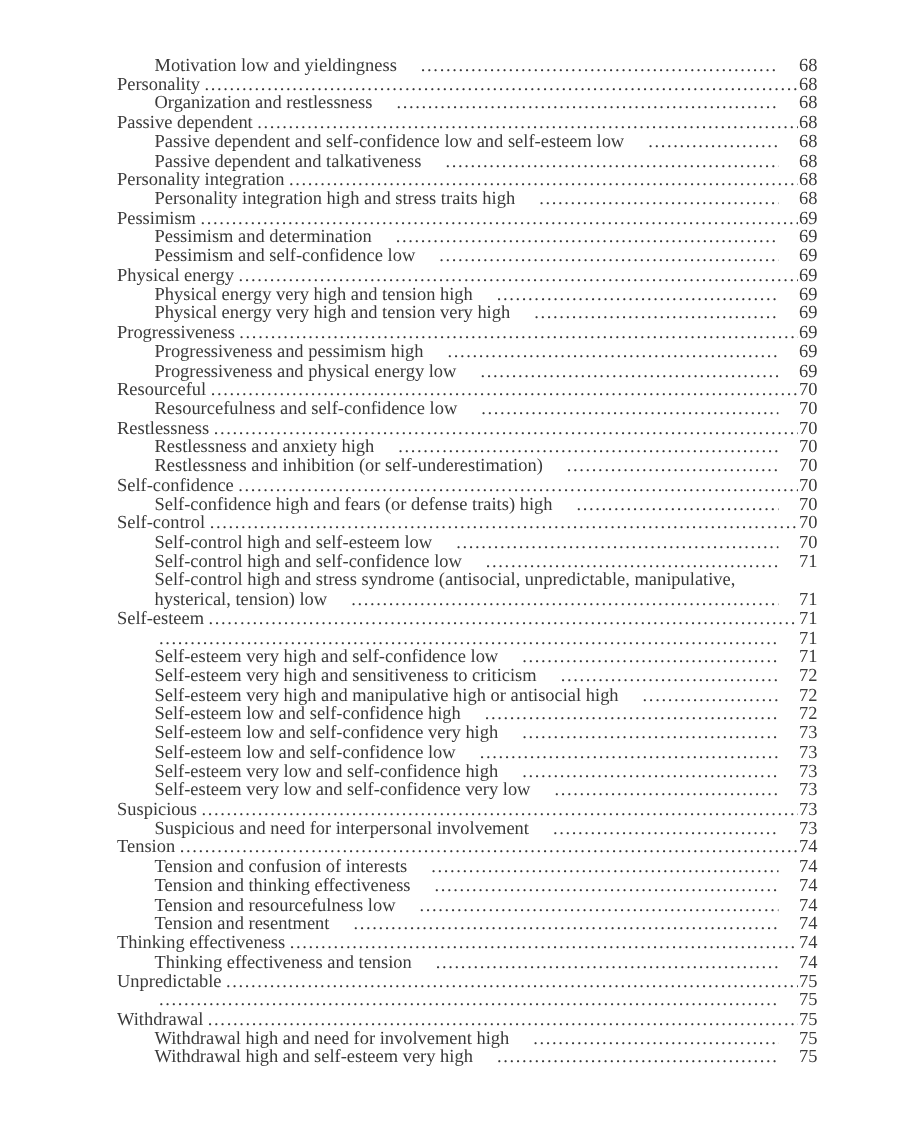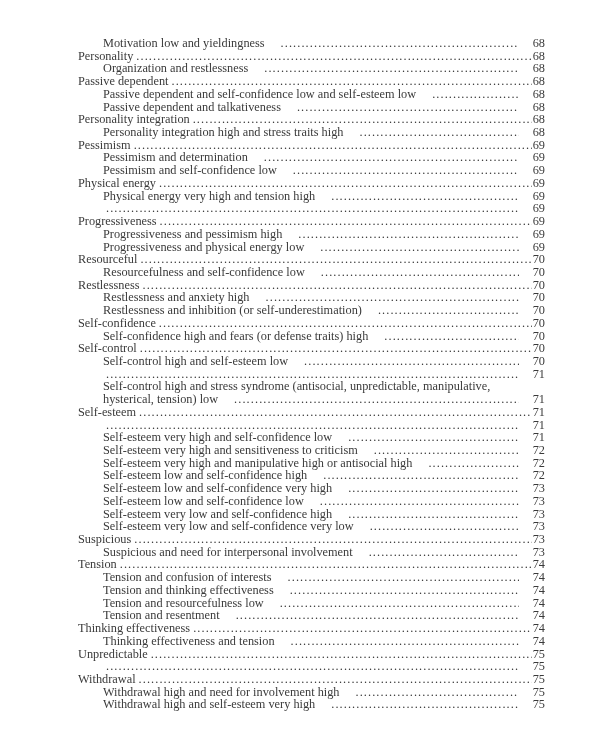--- a/index.html
+++ b/index.html
@@ -117,20 +117,21 @@
         <span class="t">Physical energy</span>
         <span class="dots"></span>
         <span class="pg">69</span>
       </div>
       <div class="row l2">
         <span class="t">Physical energy very high and tension high</span>
         <span class="dots"></span>
         <span class="pg">69</span>
       </div>
       <div class="row l2">
+        <span class="t">Physical energy very high and tension very high</span>
         <span class="dots"></span>
         <span class="pg">69</span>
       </div>
       <div class="row">
         <span class="t">Progressiveness</span>
         <span class="dots"></span>
         <span class="pg">69</span>
       </div>
       <div class="row l2">
         <span class="t">Progressiveness and pessimism high</span>
@@ -181,20 +182,21 @@
         <span class="t">Self-control</span>
         <span class="dots"></span>
         <span class="pg">70</span>
       </div>
       <div class="row l2">
         <span class="t">Self-control high and self-esteem low</span>
         <span class="dots"></span>
         <span class="pg">70</span>
       </div>
       <div class="row l2">
+        <span class="t">Self-control high and self-confidence low</span>
         <span class="dots"></span>
         <span class="pg">71</span>
       </div>
       <div class="row l2">
         <span class="t">Self-control high and stress syndrome (antisocial, unpredictable, manipulative,</span>
       </div>
       <div class="row l2">
         <span class="t">hysterical, tension) low</span>
         <span class="dots"></span>
         <span class="pg">71</span>

